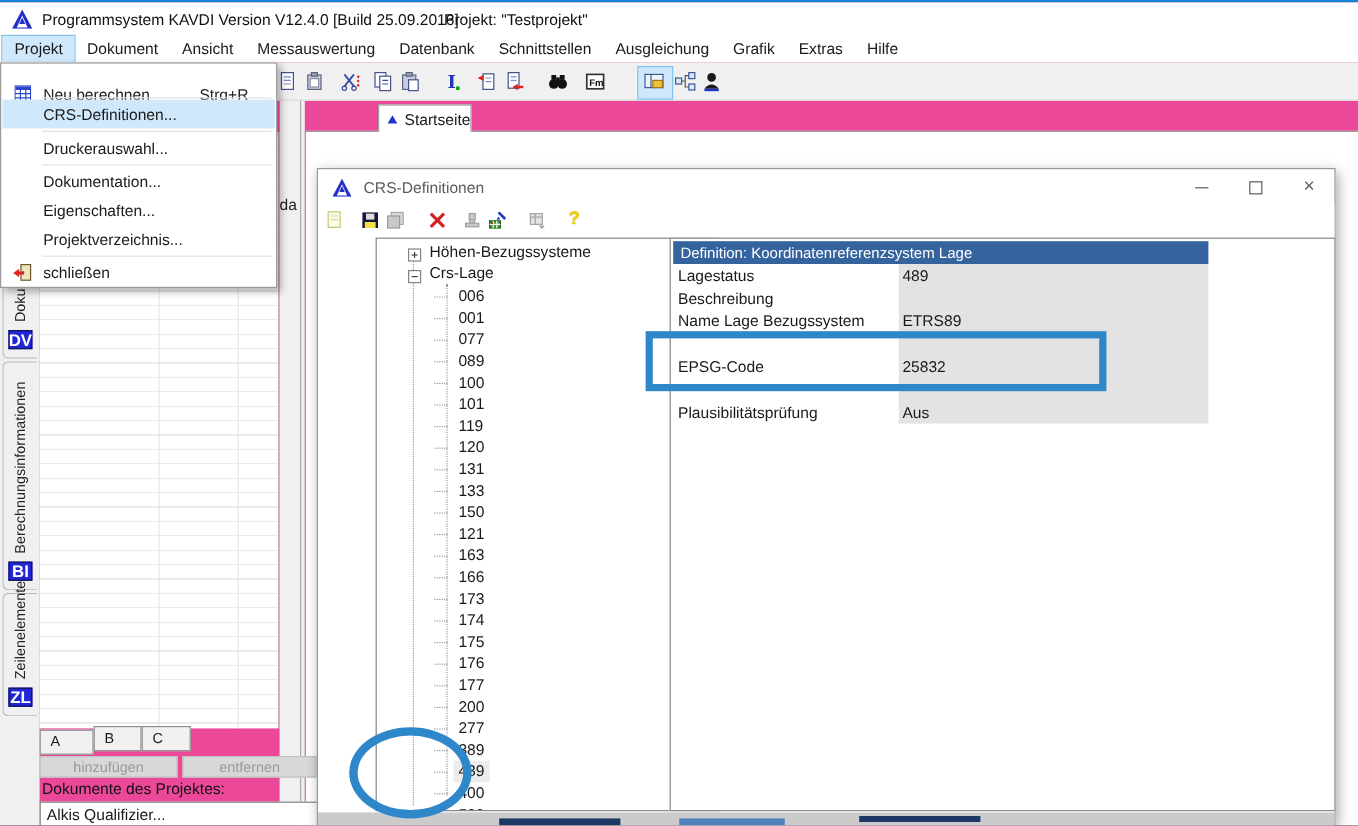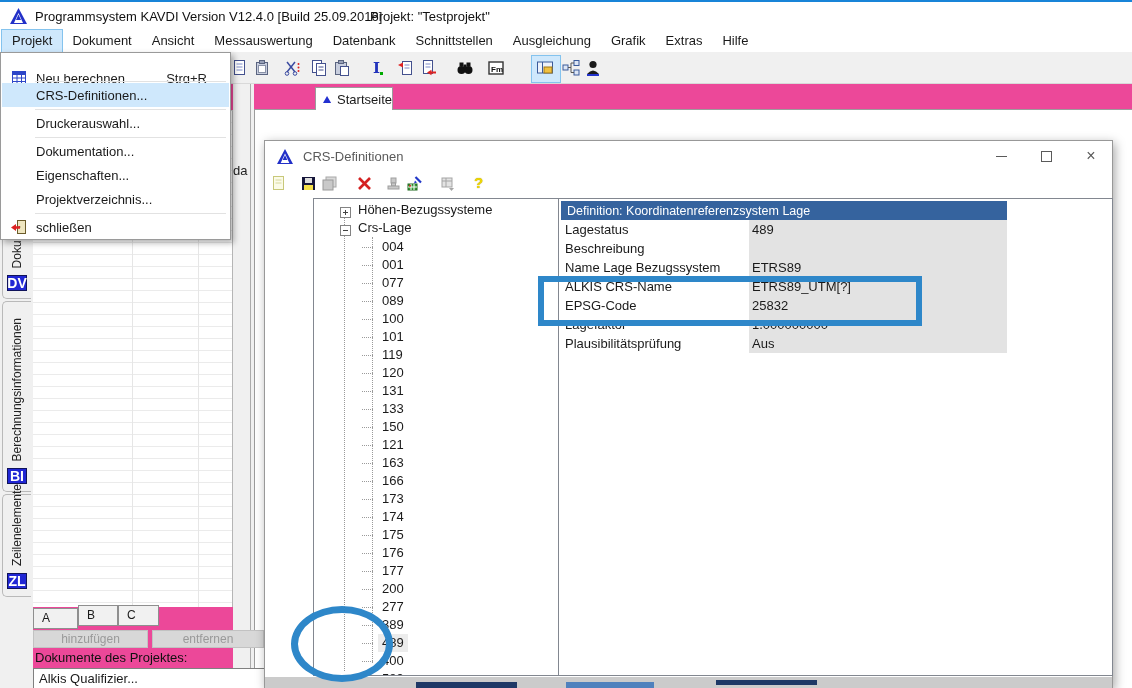--- a/index.html
+++ b/index.html
@@ -344,21 +344,21 @@
     <span class="dicon helpq" style="left:209px">?</span>
 
     <div class="treepanel">
       <div class="guide" style="left:30px;top:14px;height:458px;"></div>
       <div class="guide" style="left:58px;top:38px;height:426px;"></div>
       <span class="ebox plus" style="left:26px;top:8px;"></span>
       <span class="troot" style="top:3px;">Höhen-Bezugssysteme</span>
       <span class="ebox" style="left:26px;top:26px;"></span>
       <span class="troot" style="top:21px;">Crs-Lage</span>
       <div class="tchildren">
-        <div class="tnode"><span class="tlbl">004</span></div>
+        <div class="tnode"><span class="tlbl">006</span></div>
         <div class="tnode"><span class="tlbl">001</span></div>
         <div class="tnode"><span class="tlbl">077</span></div>
         <div class="tnode"><span class="tlbl">089</span></div>
         <div class="tnode"><span class="tlbl">100</span></div>
         <div class="tnode"><span class="tlbl">101</span></div>
         <div class="tnode"><span class="tlbl">119</span></div>
         <div class="tnode"><span class="tlbl">120</span></div>
         <div class="tnode"><span class="tlbl">131</span></div>
         <div class="tnode"><span class="tlbl">133</span></div>
         <div class="tnode"><span class="tlbl">150</span></div>
@@ -396,31 +396,23 @@
         <span class="dv">489</span>
       </div>
       <div class="drow" style="top:40px;">
         <span class="dl">Beschreibung</span>
         <span class="dv"></span>
       </div>
       <div class="drow" style="top:59px;">
         <span class="dl">Name Lage Bezugssystem</span>
         <span class="dv">ETRS89</span>
       </div>
-      <div class="drow" style="top:78px;">
-        <span class="dl">ALKIS CRS-Name</span>
-        <span class="dv">ETRS89_UTM[?]</span>
-      </div>
       <div class="drow" style="top:97px;">
         <span class="dl">EPSG-Code</span>
         <span class="dv">25832</span>
-      </div>
-      <div class="drow" style="top:116px;">
-        <span class="dl">Lagefaktor</span>
-        <span class="dv">1.000000000</span>
       </div>
       <div class="drow" style="top:135px;">
         <span class="dl">Plausibilitätsprüfung</span>
         <span class="dv">Aus</span>
       </div>
     </div>
 
     <div class="dbottom">
       <div class="bar" style="left:151px;top:5px;width:101px;background:#1e3866;"></div>
       <div class="bar" style="left:301px;top:5px;width:88px;background:#4f81bd;"></div>

